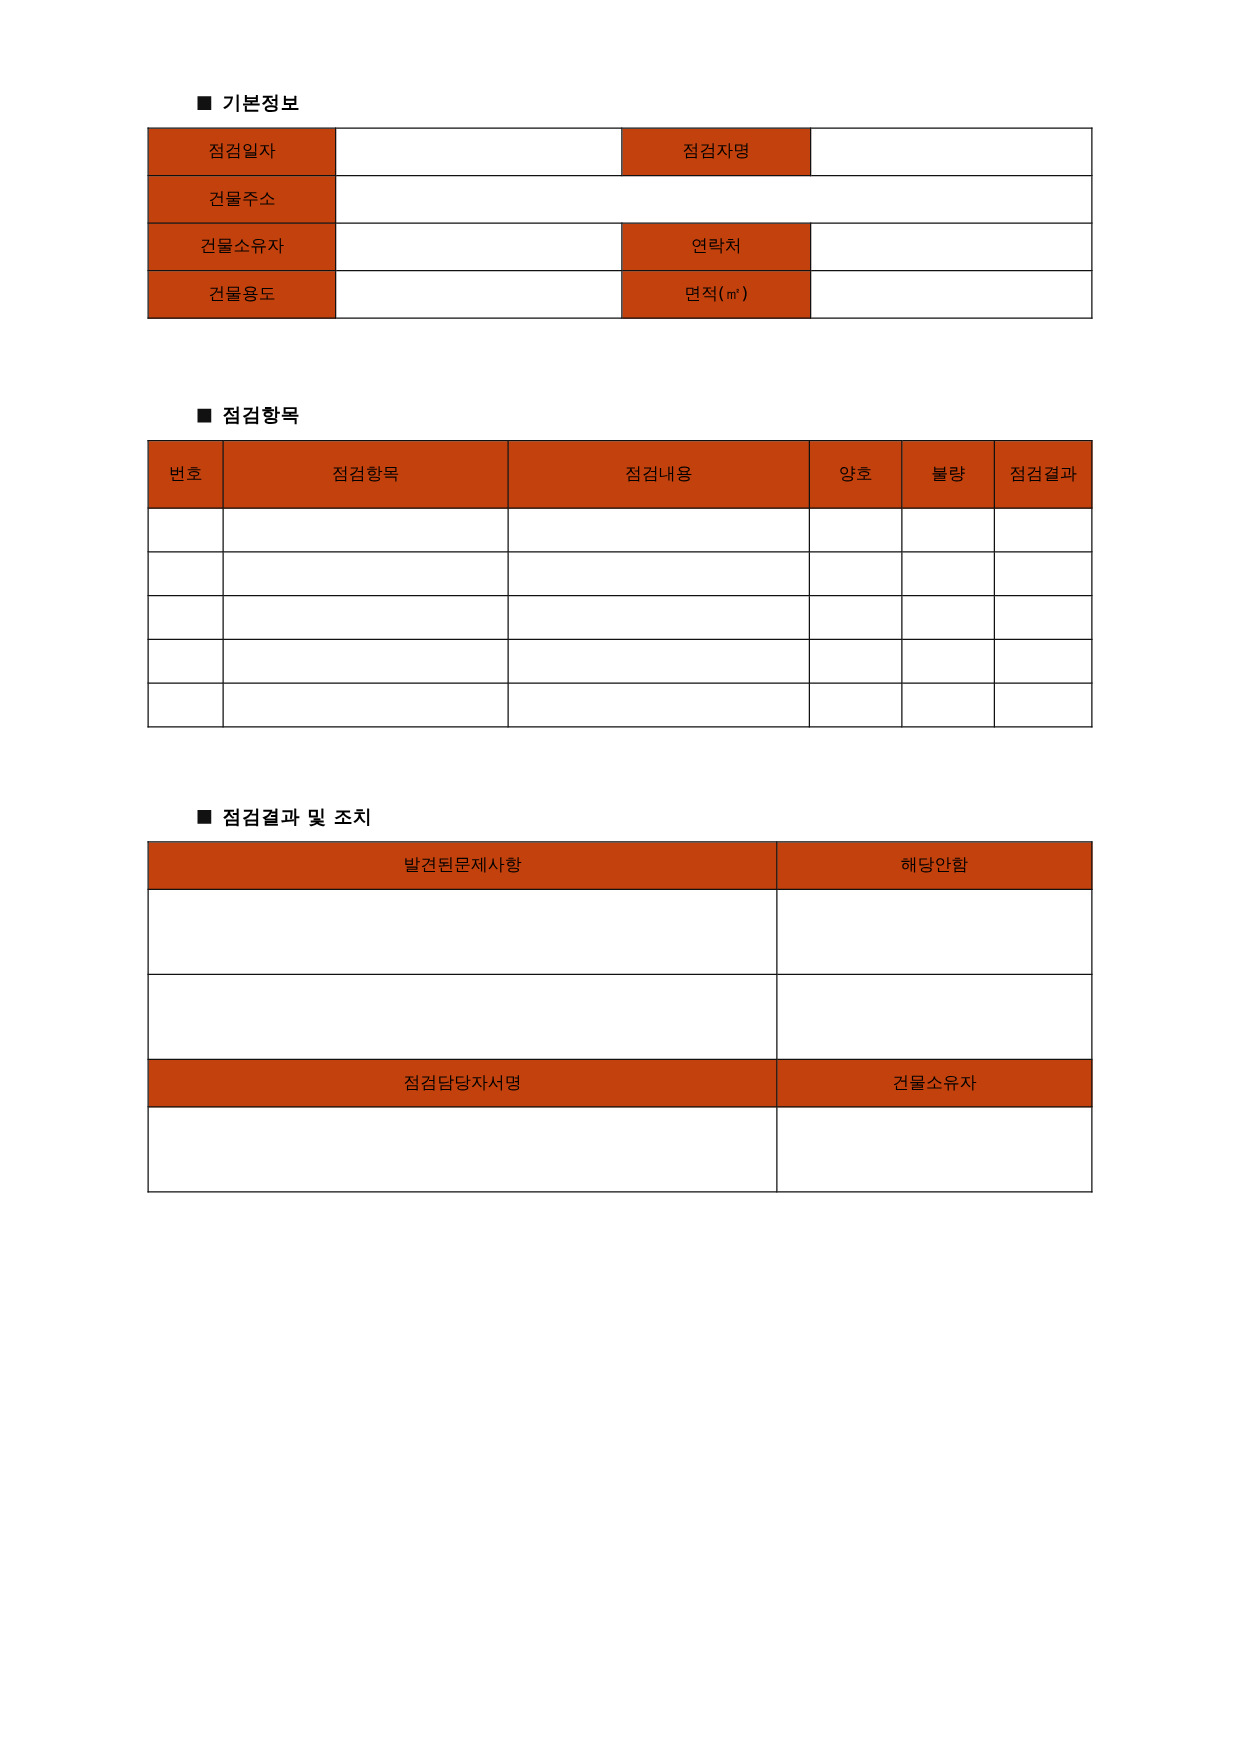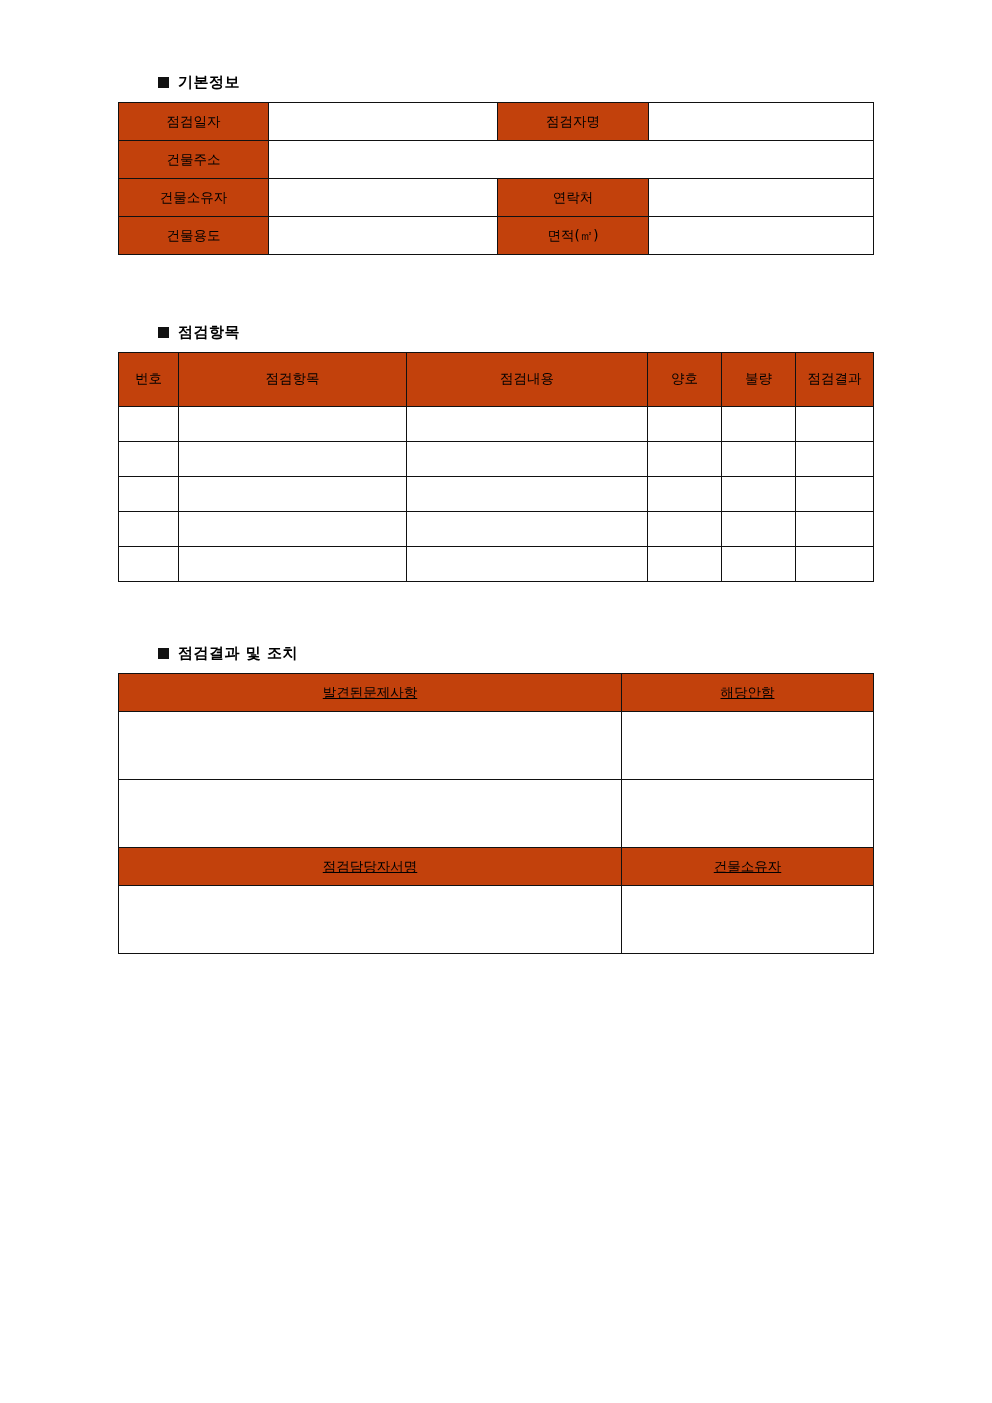--- a/index.html
+++ b/index.html
@@ -85,21 +85,21 @@
   .sec-result  { margin-top: 62px; }
 
   
   .tbl-basic td { height: 37px; }
 
   
   .tbl-items thead td { height: 53px; }
   .tbl-items tbody td { height: 34px; }
 
   
-  .tbl-result td.hdr   { height: 37px; text-decoration: underline; }
+  .tbl-result td.hdr   { height: 37px; }
   .tbl-result td.field { height: 67px; }
 </style>
 </head>
 <body>
 
 <div class="page">
 
 
   <div class="sec-basic">
     <div class="section-head">

